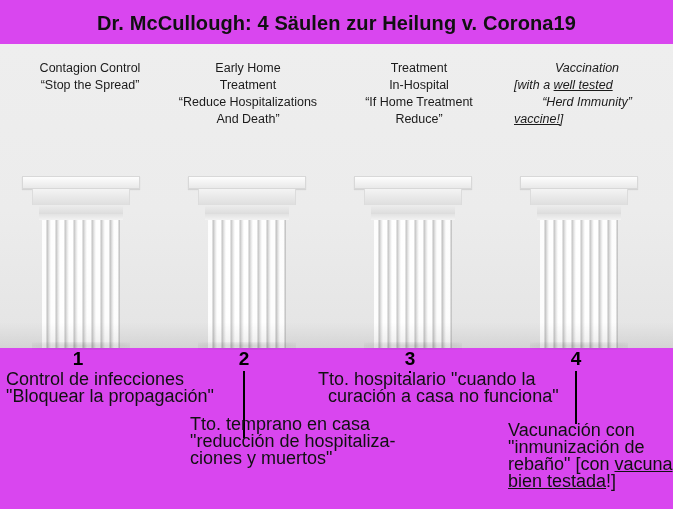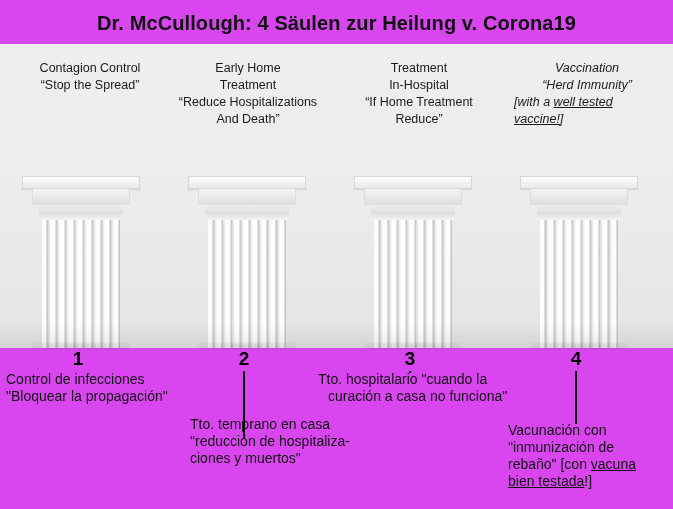--- a/index.html
+++ b/index.html
@@ -143,21 +143,21 @@
   
   .leader {
     position: absolute;
     width: 2px;
     background: #000000;
   }
 
   
   .cap {
     position: absolute;
-    font-size: 14px;
+    font-size: 18px;
     line-height: 17px;
     color: #111111;
   }
   .cap .ln { display: block; white-space: nowrap; }
 </style>
 </head>
 <body>
 
 <div id="stage">
 
@@ -212,22 +212,22 @@
 
   <div class="head-block" style="left:336px; width:166px;">
     <span class="ln">Treatment</span>
     <span class="ln">In-Hospital</span>
     <span class="ln">“If Home Treatment</span>
     <span class="ln">Reduce”</span>
   </div>
 
   <div class="head-block" style="left:504px; width:166px;font-style:italic;">
     <span class="ln">Vaccination</span>
+    <span class="ln" style="text-align:left; padding-left:10px;"><span>[with a </span><span class="u">well tested</span></span>
     <span class="ln">“Herd Immunity”</span>
-    <span class="ln" style="text-align:left; padding-left:10px;"><span>[with a </span><span class="u">well tested</span></span>
     <span class="ln" style="text-align:left; padding-left:10px;"><span class="u">vaccine!</span><span>]</span></span>
   </div>
 
   <div class="num" style="left:63px; top:348px;">1</div>
   <div class="num" style="left:229px; top:348px;">2</div>
   <div class="num" style="left:395px; top:348px;">3</div>
   <div class="num" style="left:561px; top:348px;">4</div>
 
   <div class="leader" style="left:243px; top:371px; height:67px;"></div>
   <div class="leader" style="left:409px; top:371px; height:2px;"></div>

